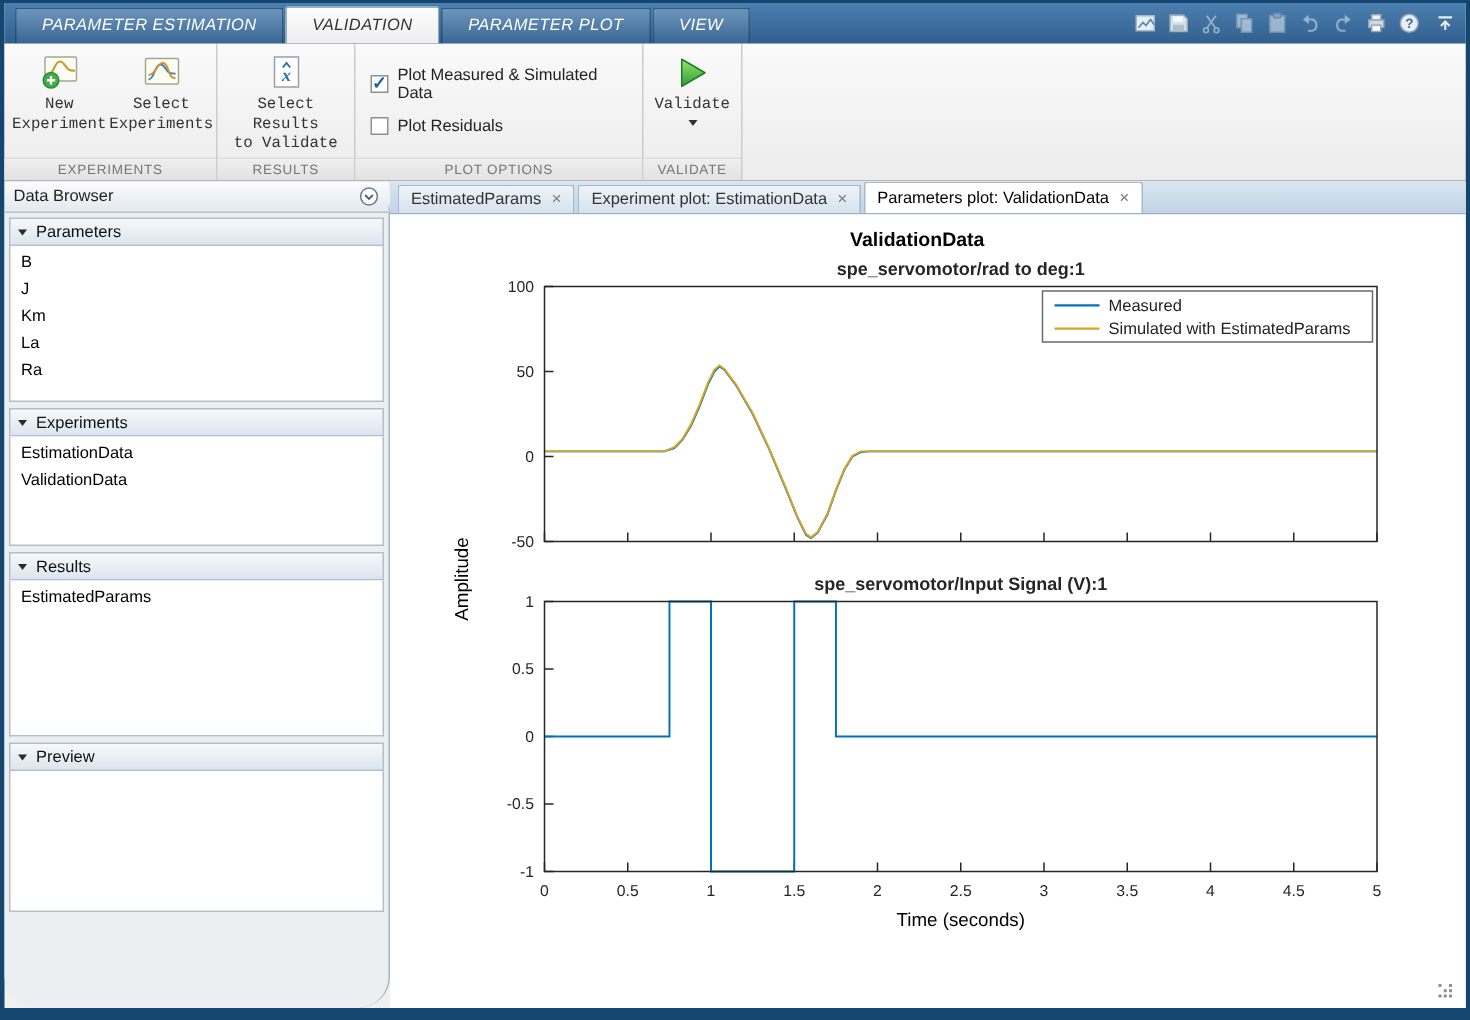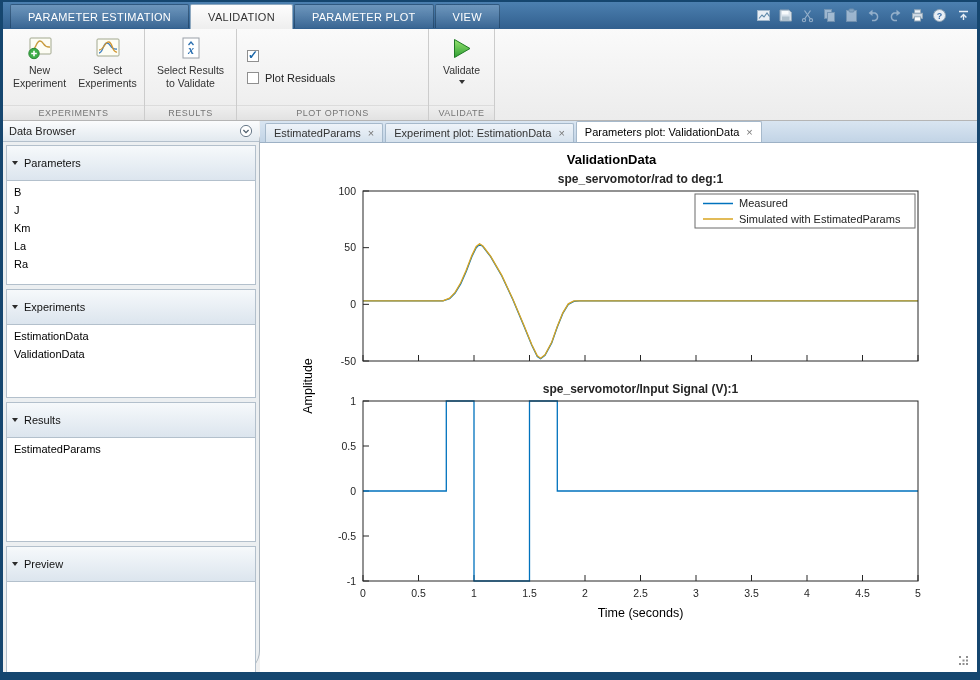--- a/index.html
+++ b/index.html
@@ -5,21 +5,21 @@
   * { box-sizing: border-box; margin: 0; padding: 0; }
   html,body { width: 980px; height: 680px; overflow: hidden; }
   body { font-family: "Liberation Sans", sans-serif; background: #15466f; position: relative; }
 
   .window { position: absolute; inset: 0; border: 3px solid #15466f; border-top-width: 2px;
             border-bottom-width: 8px; background: #f0f0f0; display: flex; flex-direction: column; }
 
   
   .titlebar { flex: 0 0 27px; background: linear-gradient(#4c80b0, #315f8e); position: relative;
               display: flex; align-items: flex-end; }
-  .rtabs { display: flex; height: 25px; margin-left: 7px; align-items: flex-start; }
+  .rtabs { display: flex; height: 25px; margin-left: 7px; align-items: center; font-style: italic; }
   .rtab { display: flex; align-items: center; height: 24px; padding: 0 17px; font-size: 11px;
           letter-spacing: .3px; color: #fff; cursor: default; margin-right: 1px;
           background: linear-gradient(rgba(255,255,255,.20), rgba(255,255,255,.04));
           border: 1px solid rgba(10,40,70,.45); border-bottom: none; border-radius: 2px 2px 0 0; }
   .rtab.active { height: 25px; background: linear-gradient(#fdfdfd, #eeeeee); color: #333;
                  border-color: #8fa9c0; }
   .qat { position: absolute; right: 28px; top: 3px; display: flex; gap: 2px; }
   .qat-btn { width: 20px; height: 20px; display: flex; align-items: center; justify-content: center;
              border-radius: 2px; }
   .qat-btn.dim { opacity: .55; }
@@ -30,42 +30,42 @@
             border-bottom: 1px solid #b5b5b5; }
   .rsec { display: flex; flex-direction: column; border-right: 1px solid #cccccc; }
   .rsec-body { flex: 1; display: flex; align-items: flex-start; justify-content: center;
                padding: 3px 3px 0; gap: 2px; }
   .rsec-label { flex: 0 0 15px; font-size: 9px; color: #767676; text-align: center;
                 letter-spacing: .5px; line-height: 14px;
                 background: linear-gradient(#efefef, #e2e2e2); border-top: 1px solid #dcdcdc; }
   .rbtn { width: 66px; display: flex; flex-direction: column; align-items: center; padding-top: 5px;
           font-size: 10.5px; color: #333; text-align: center; line-height: 1.25; border-radius: 2px; }
   .rbtn svg { margin-bottom: 4px; }
-  .rlbl { white-space: pre-line; }
+  .rlbl { white-space: pre-line; font-family: Liberation Mono, monospace; }
   .rbtn-wide { width: 84px; }
   .rbtn-validate { width: 58px; }
   .caret { width: 0; height: 0; border-left: 3.5px solid transparent; border-right: 3.5px solid transparent;
            border-top: 4px solid #333; margin-top: 3px; }
   .opts-body { flex-direction: column; justify-content: center; align-items: flex-start; padding: 0 10px; }
   .chk-row { display: flex; align-items: center; gap: 6px; font-size: 11px; color: #222; margin: 4px 0; }
   .chk { width: 12px; height: 12px; background: #fff; border: 1px solid #8f8f8f; position: relative; flex: 0 0 12px; }
   .chk.checked::after { content: "✓"; position: absolute; left: 0px; top: -3px; font-size: 12px;
                         font-weight: bold; color: #1a66a8; }
 
   
   .main { flex: 1; display: flex; min-height: 0; }
 
   .sidebar { flex: 0 0 257px; display: flex; flex-direction: column; background: #eceff1;
              border-right: 1px solid #aab4bd; border-radius: 21px; }
   .sb-header { flex: 0 0 21px; background: linear-gradient(#fbfcfd, #e2e9ef);
                border-bottom: 1px solid #b3c0cc; display: flex; align-items: center;
                padding: 0 6px; font-size: 11px; color: #222; }
   .sb-menu { margin-left: auto; display: flex; align-items: center; }
   .sb-body { flex: 1; padding: 3px; display: flex; flex-direction: column; gap: 4px; overflow: hidden; }
-  .sb-sec-h { height: 19px; display: flex; align-items: center; gap: 6px; padding: 17px 5px;
+  .sb-sec-h { height: 19px; display: flex; align-items: center; gap: 6px; padding: 0 5px;
               font-size: 11px; color: #111; background: linear-gradient(#f6f9fb, #dce5ee);
               border: 1px solid #b3c0cc; }
   .tri { width: 0; height: 0; border-left: 3.5px solid transparent; border-right: 3.5px solid transparent;
          border-top: 4.5px solid #2b2b2b; }
   .sb-list { background: #fff; border: 1px solid #b3c0cc; border-top: none; font-size: 11px;
              color: #000; padding: 2px 0; overflow: hidden; }
   .sb-item { padding: 1px 7px; line-height: 16px; }
 
   .content { flex: 1; display: flex; flex-direction: column; min-width: 0; background: #fff; }
   .dtabs { flex: 0 0 22px; background: linear-gradient(#d9e5f1, #c2d4e6); border-bottom: 1px solid #9db1c5;
@@ -220,20 +220,21 @@
 to Validate</span>
         </div>
       </div>
       <div class="rsec-label">RESULTS</div>
     </div>
 
     <div class="rsec" style="flex: 0 0 192px;">
       <div class="rsec-body opts-body">
         <div class="chk-row">
           <span class="chk checked"></span>
+          <span>Plot Measured &amp; Simulated Data</span>
         </div>
         <div class="chk-row">
           <span class="chk"></span>
           <span>Plot Residuals</span>
         </div>
       </div>
       <div class="rsec-label">PLOT OPTIONS</div>
     </div>
 
     <div class="rsec" style="flex: 0 0 66px;">

